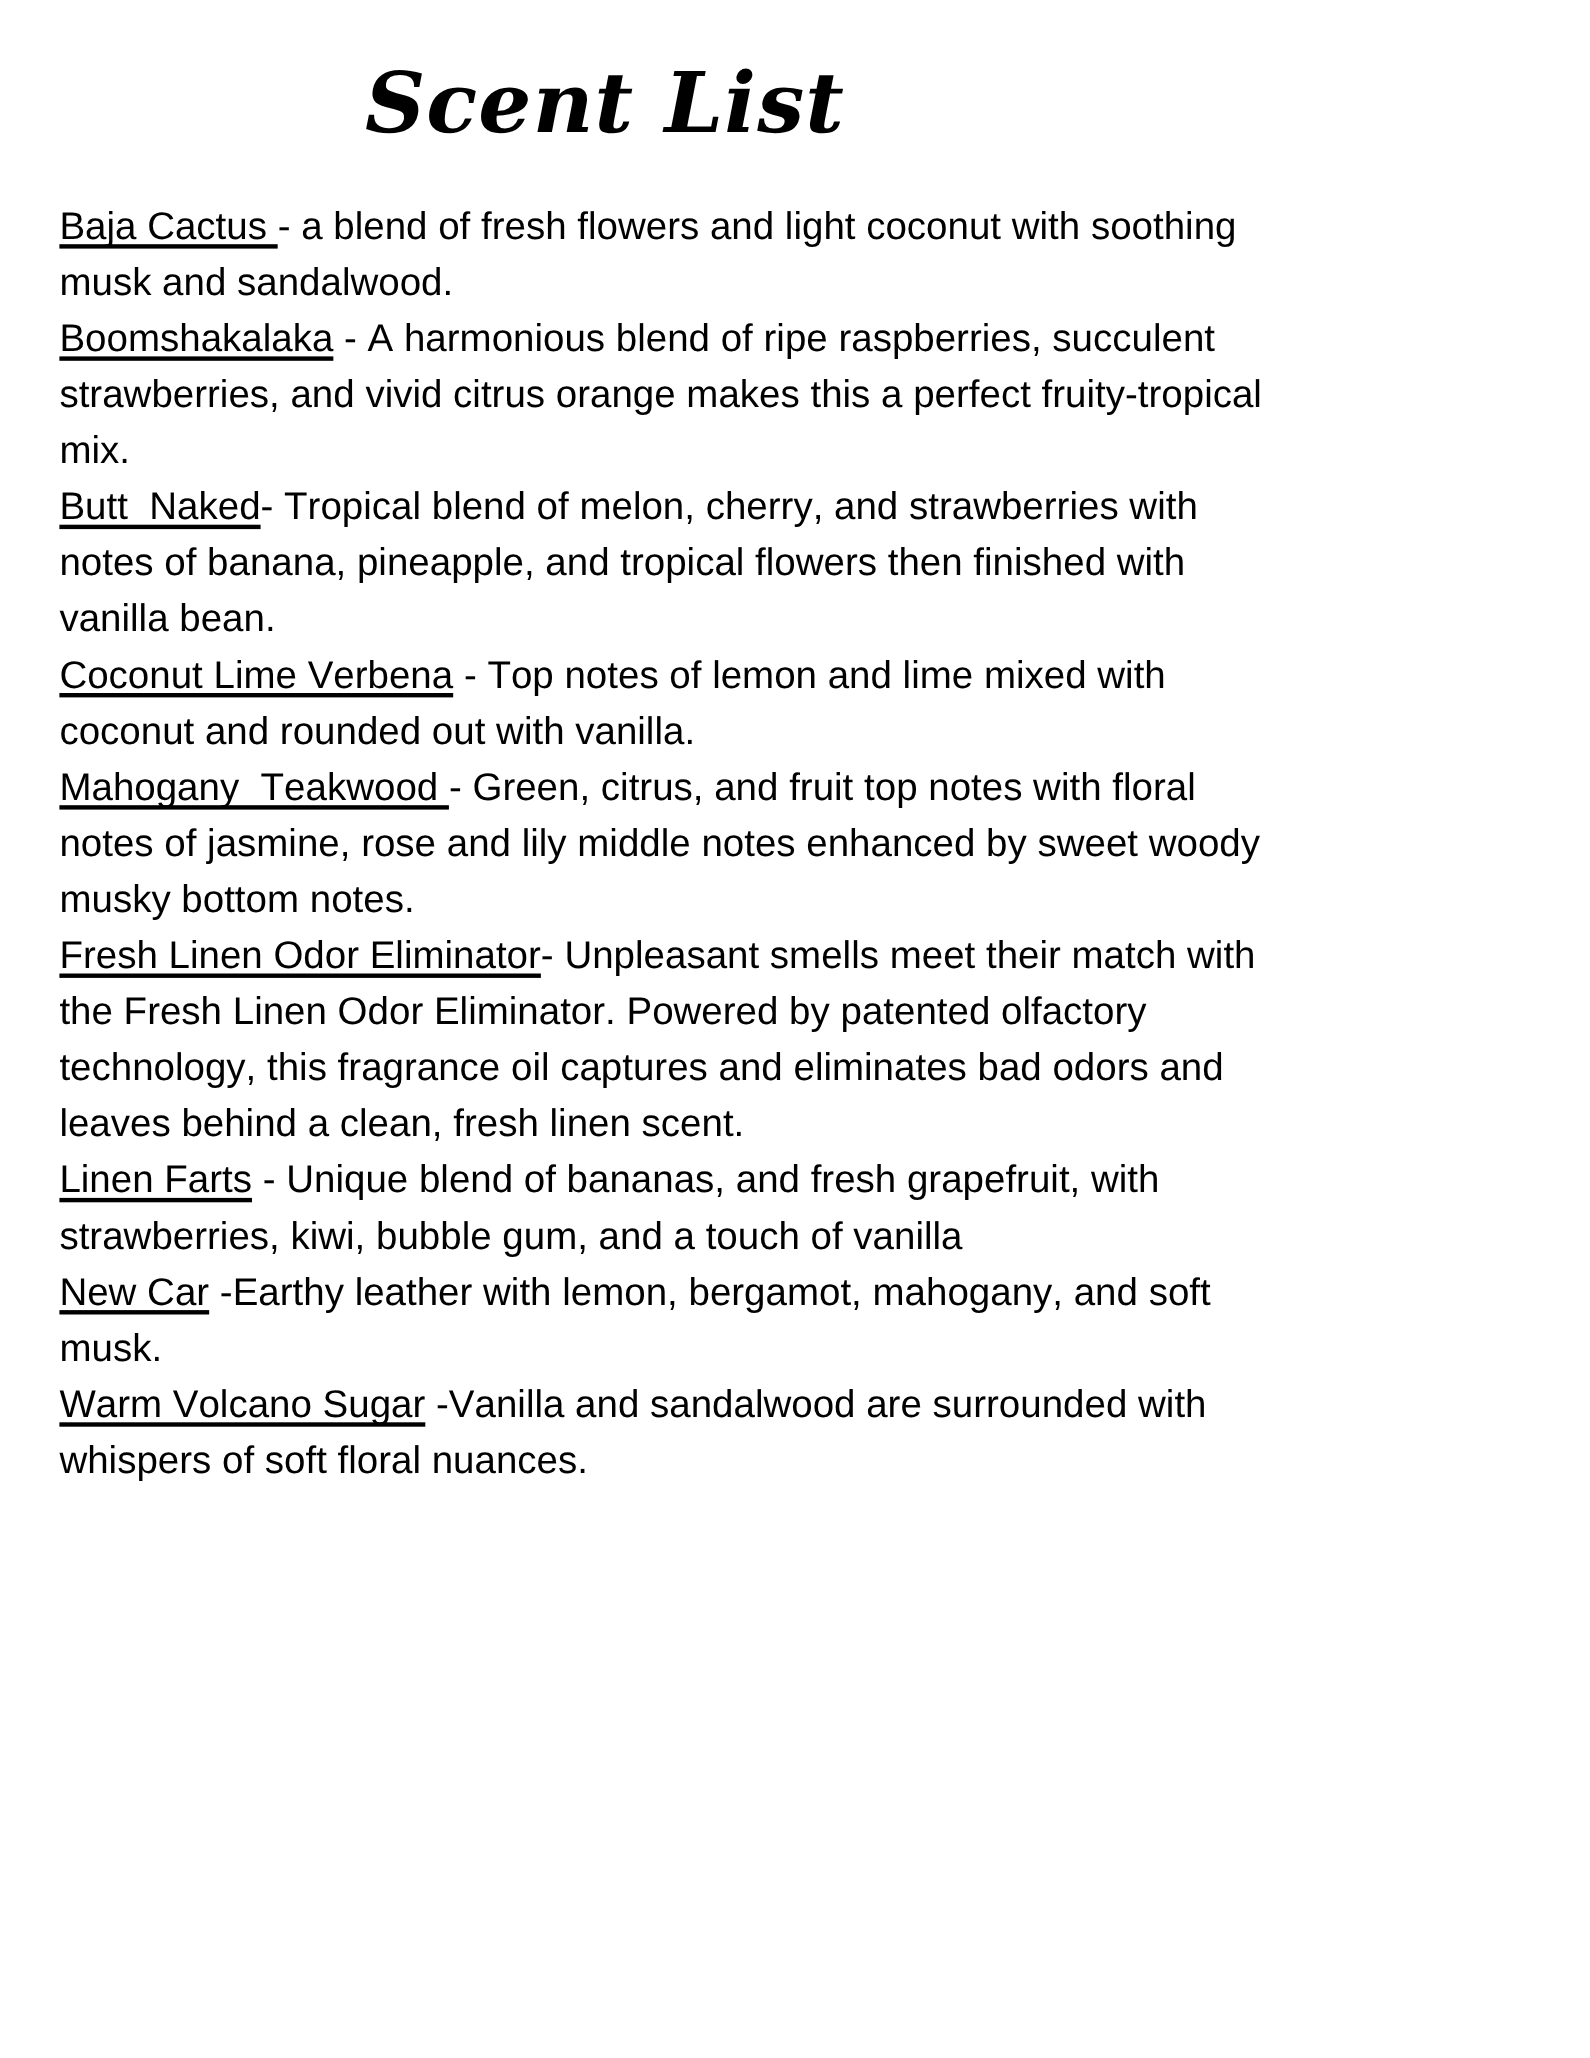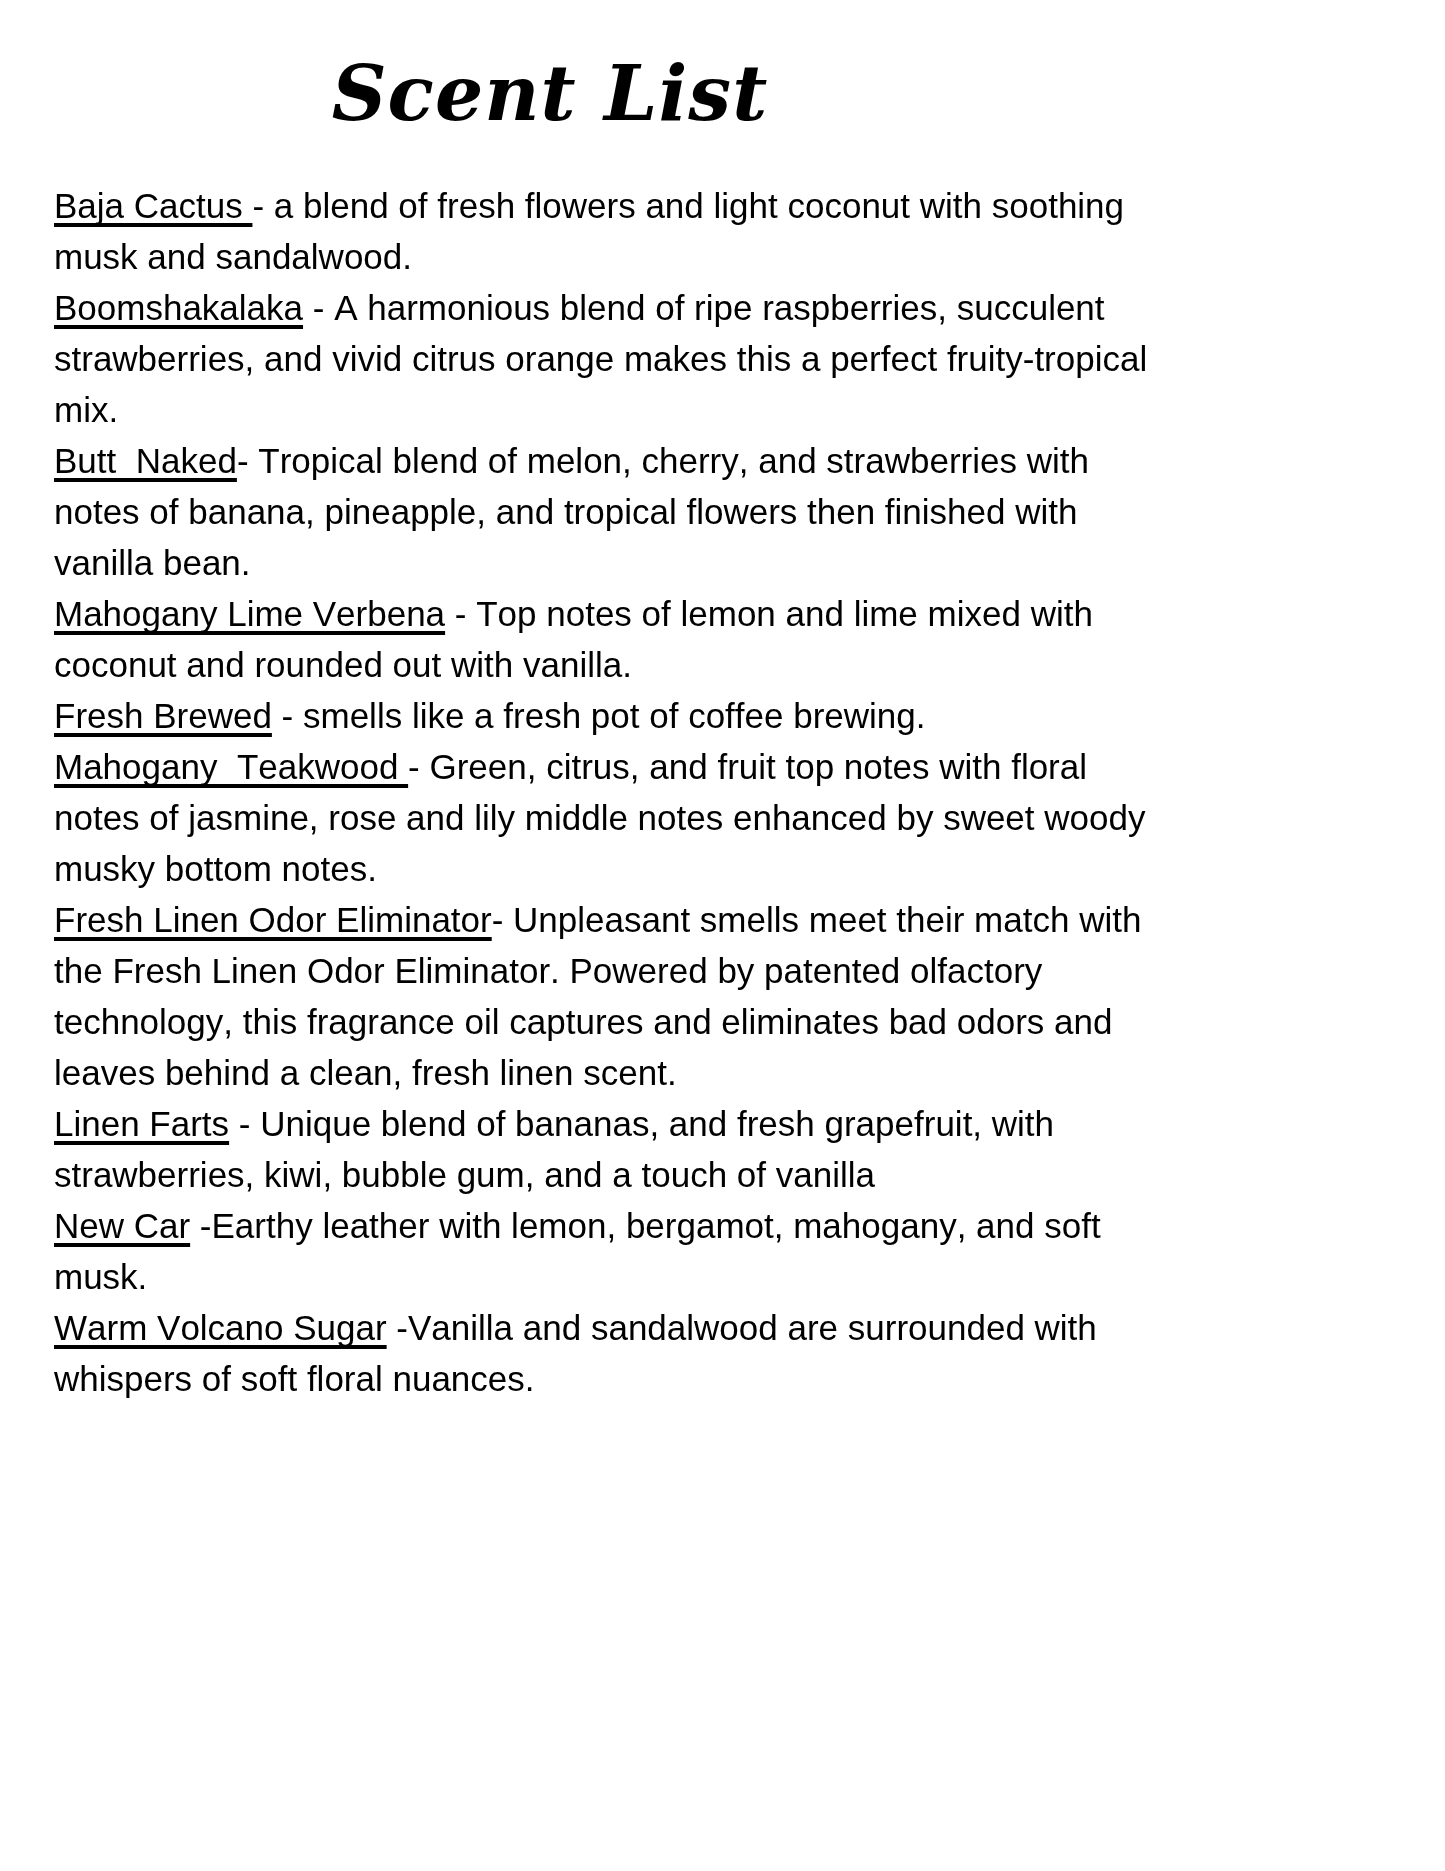--- a/index.html
+++ b/index.html
@@ -46,23 +46,22 @@
 
 <div class="page">
   <h1 class="title">Scent List</h1>
   <div class="scent-list">
   <p class="scent-entry"><span class="scent-name">Baja Cactus </span><span class="scent-rest">- a blend of fresh flowers and light coconut with soothing musk and sandalwood.</span></p>
 
   <p class="scent-entry"><span class="scent-name">Boomshakalaka</span><span class="scent-rest"> - A harmonious blend of ripe raspberries, succulent strawberries, and vivid citrus orange makes this a perfect fruity-tropical mix.</span></p>
 
   <p class="scent-entry"><span class="scent-name">Butt  Naked</span><span class="scent-rest">- Tropical blend of melon, cherry, and strawberries with notes of banana, pineapple, and tropical flowers then finished with vanilla bean.</span></p>
 
-  <p class="scent-entry"><span class="scent-name">Mahogany Lime Verbena</span><span class="scent-rest"> - Top notes of lemon and lime mixed with coconut and rounded out with vanilla.</span></p>
+  <p class="scent-entry"><span class="scent-name">Coconut Lime Verbena</span><span class="scent-rest"> - Top notes of lemon and lime mixed with coconut and rounded out with vanilla.</span></p>
 
-  <p class="scent-entry"><span class="scent-name">Fresh Brewed</span><span class="scent-rest"> - smells like a fresh pot of coffee brewing.</span></p>
 
   <p class="scent-entry"><span class="scent-name">Mahogany  Teakwood </span><span class="scent-rest">- Green, citrus, and fruit top notes with floral notes of jasmine, rose and lily middle notes enhanced by sweet woody musky bottom notes.</span></p>
 
   <p class="scent-entry"><span class="scent-name">Fresh Linen Odor Eliminator</span><span class="scent-rest">- Unpleasant smells meet their match with the Fresh Linen Odor Eliminator. Powered by patented olfactory technology, this fragrance oil captures and eliminates bad odors and leaves behind a clean, fresh linen scent.</span></p>
 
   <p class="scent-entry"><span class="scent-name">Linen Farts</span><span class="scent-rest"> - Unique blend of bananas, and fresh grapefruit, with strawberries, kiwi, bubble gum, and a touch of vanilla</span></p>
 
   <p class="scent-entry"><span class="scent-name">New Car</span><span class="scent-rest"> -Earthy leather with lemon, bergamot, mahogany, and soft musk.</span></p>
 
 

